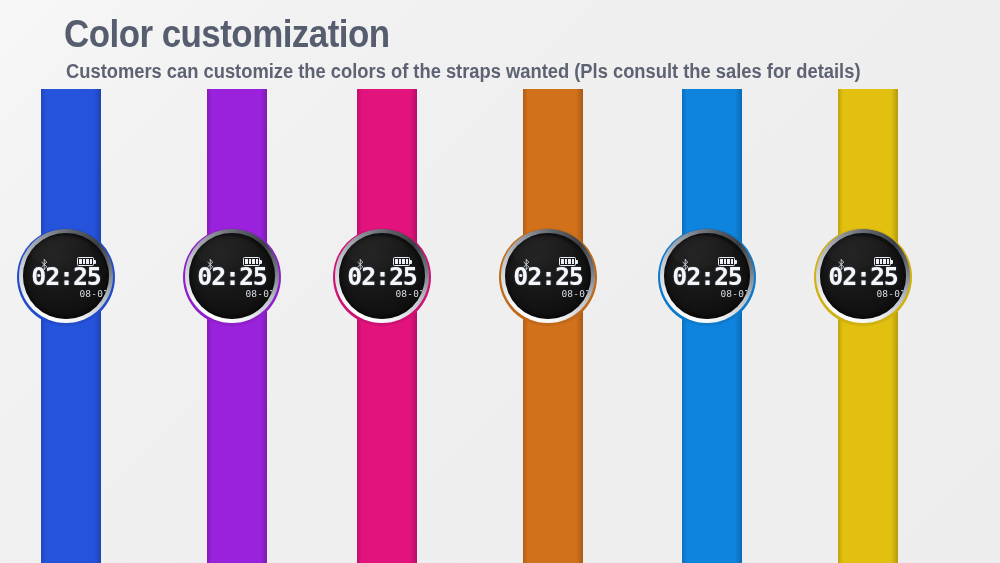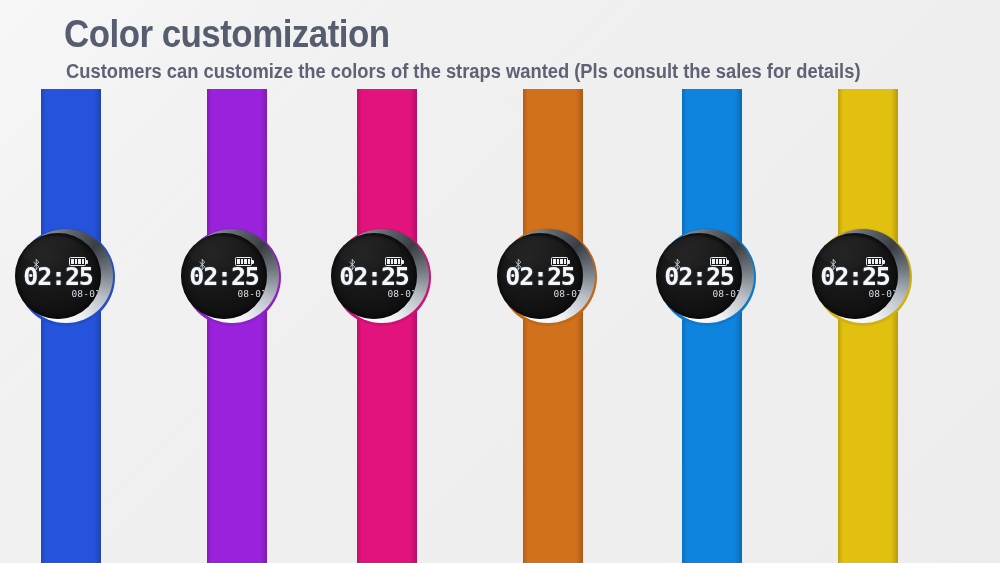--- a/index.html
+++ b/index.html
@@ -134,21 +134,21 @@
         #8e949d 130deg,
         #5c6168 170deg,
         #3a3e44 205deg,
         #6f757d 240deg,
         #b9bfc6 280deg,
         #eef0f3 320deg,
         #ffffff 360deg);
   }
   .face {
     position: absolute;
-    left: 4px;
+    left: 12px;
     top: 5px;
     width: 86px;
     height: 86px;
     border-radius: 50%;
     background: radial-gradient(circle at 38% 30%, #202020 0%, #141414 55%, #0a0a0a 100%);
     box-shadow: inset 0 0 6px rgba(0,0,0,0.9);
     overflow: hidden;
   }
   .glass-glint {
     position: absolute;

